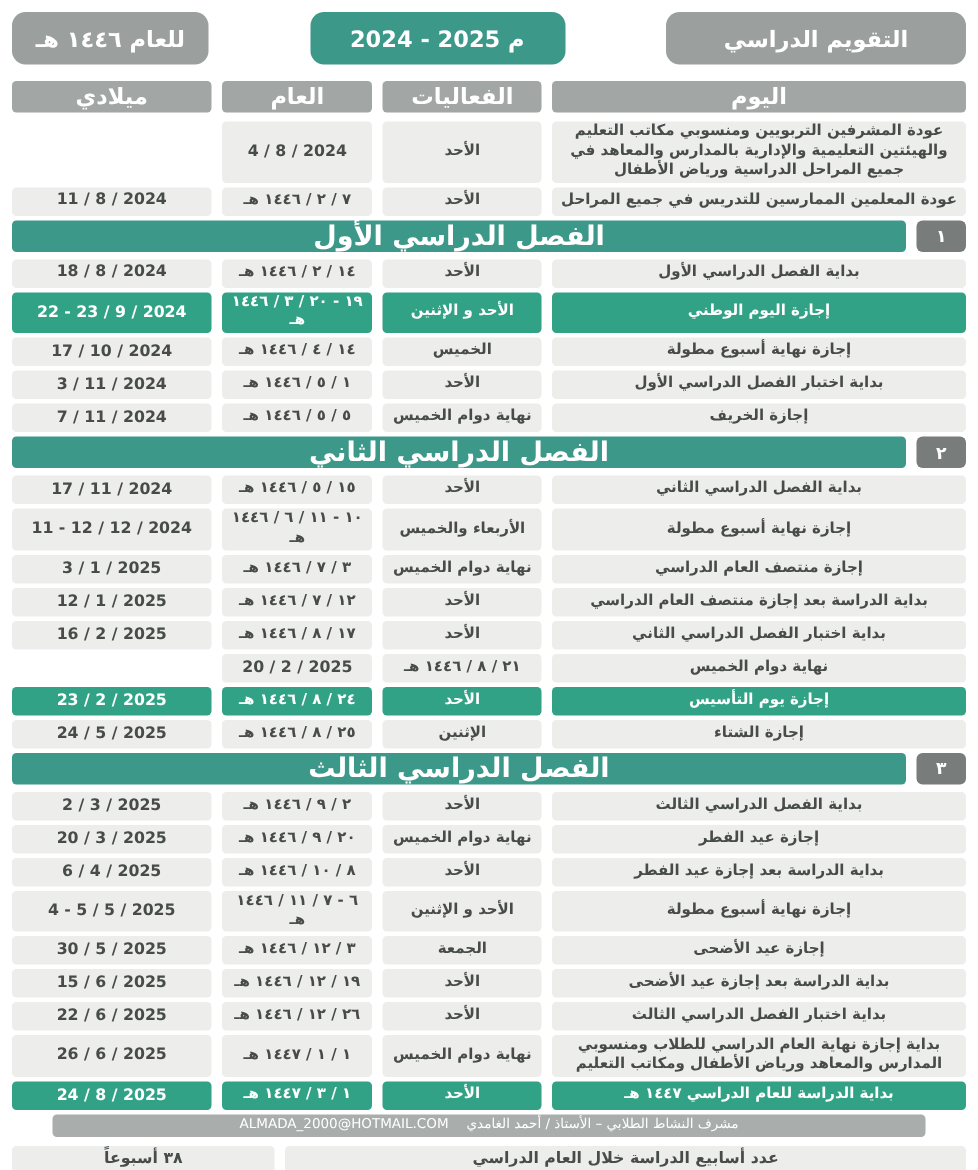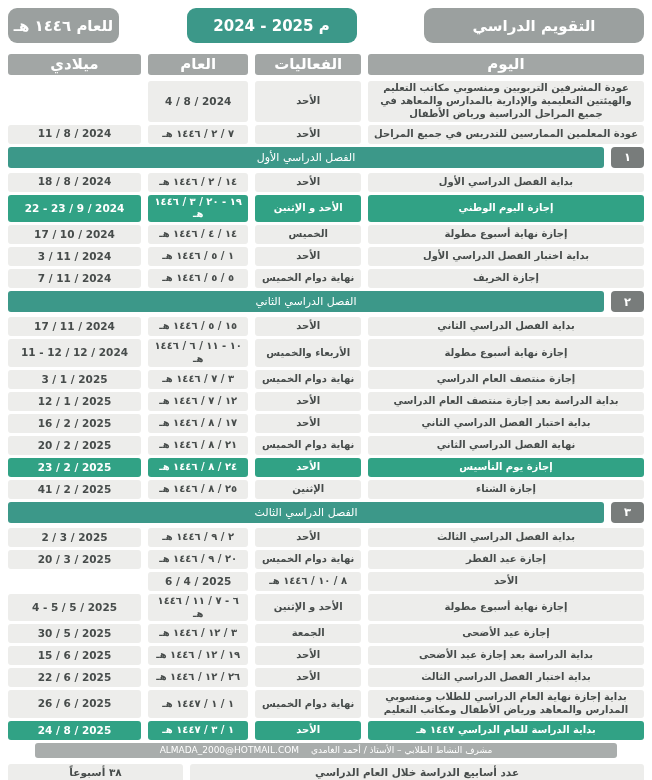--- a/index.html
+++ b/index.html
@@ -3,36 +3,36 @@
 <meta charset="utf-8">
 <style>
   html,body{margin:0;padding:0;background:#fff;}
   body{width:652px;height:780px;font-family:"DejaVu Sans",sans-serif;}
   .page{width:652px;height:780px;box-sizing:border-box;padding:8px 8px 0;direction:rtl;overflow:hidden;background:#fff;}
 
   .top{display:flex;justify-content:space-between;align-items:center;margin-bottom:11px;}
   .pill{height:35px;border-radius:9px;display:flex;align-items:center;justify-content:center;color:#fff;font-weight:700;font-size:15px;}
   .pill.teal{background:var(--teal);}
   .pill.gray{background:var(--gray-pill);}
-  .w-title{width:220px}.w-year{width:170px}.w-hijri{width:111px}
+  .w-title{width:200px}.w-year{width:170px}.w-hijri{width:131px}
 
   .grid{display:grid;grid-template-columns:272fr 104fr 99fr 131fr;column-gap:7px;margin-bottom:3px;}
   .cell{background:var(--cell-bg);border-radius:3px;display:flex;align-items:center;justify-content:center;
         min-height:17px;padding:1px 5px;font-size:10px;font-weight:600;color:var(--text);
         text-align:center;line-height:1.28;}
   .cell.greg{font-size:10.5px;}
   .colhead{margin-bottom:6px;}
   .colhead .cell{background:var(--gray-header);color:#fff;min-height:18px;font-size:15px;}
   .row.hl .cell{background:var(--green);color:#fff;}
 
   .section{display:flex;gap:7px;margin:3px 0 5px;}
   .badge{width:33px;height:21px;background:var(--gray-badge);color:#fff;border-radius:4px;
          display:flex;align-items:center;justify-content:center;font-size:11.5px;font-weight:700;}
   .bar{flex:1;height:21px;background:var(--teal);color:#fff;border-radius:3px;
-       display:flex;align-items:center;justify-content:center;font-weight:400;font-size:11px;}
+       display:flex;align-items:center;justify-content:center;font-weight:700;font-size:18px;}
 
   .credit{height:15px;background:var(--gray-credit);border-radius:3px;margin:2px 27px 6px;
           display:flex;align-items:center;justify-content:center;gap:12px;color:#fff;font-size:9px;}
 
   .sgrid{grid-template-columns:451fr 174fr;}
   .srow .cell{min-height:16px;font-size:10.5px;}
 </style>
 </head>
 <body>
 
@@ -125,54 +125,54 @@
         <div class="cell hijri">١٢ / ٧ / ١٤٤٦ هـ</div>
         <div class="cell greg" dir="ltr">12 / 1 / 2025</div>
       </div>
       <div class="grid row">
         <div class="cell event">بداية اختبار الفصل الدراسي الثاني</div>
         <div class="cell day">الأحد</div>
         <div class="cell hijri">١٧ / ٨ / ١٤٤٦ هـ</div>
         <div class="cell greg" dir="ltr">16 / 2 / 2025</div>
       </div>
       <div class="grid row">
-        <div class="cell event">نهاية الفصل الدراسي الثاني</div>
         <div class="cell day">نهاية دوام الخميس</div>
         <div class="cell hijri">٢١ / ٨ / ١٤٤٦ هـ</div>
         <div class="cell greg" dir="ltr">20 / 2 / 2025</div>
       </div>
       <div class="grid row hl">
         <div class="cell event">إجازة يوم التأسيس</div>
         <div class="cell day">الأحد</div>
         <div class="cell hijri">٢٤ / ٨ / ١٤٤٦ هـ</div>
         <div class="cell greg" dir="ltr">23 / 2 / 2025</div>
       </div>
       <div class="grid row">
         <div class="cell event">إجازة الشتاء</div>
         <div class="cell day">الإثنين</div>
         <div class="cell hijri">٢٥ / ٨ / ١٤٤٦ هـ</div>
-        <div class="cell greg" dir="ltr">41 / 2 / 2025</div>
+        <div class="cell greg" dir="ltr">24 / 5 / 2025</div>
       </div>
       <div class="section">
         <div class="badge">٣</div>
         <div class="bar">الفصل الدراسي الثالث</div>
       </div>
       <div class="grid row">
         <div class="cell event">بداية الفصل الدراسي الثالث</div>
         <div class="cell day">الأحد</div>
         <div class="cell hijri">٢ / ٩ / ١٤٤٦ هـ</div>
         <div class="cell greg" dir="ltr">2 / 3 / 2025</div>
       </div>
       <div class="grid row">
         <div class="cell event">إجازة عيد الفطر</div>
         <div class="cell day">نهاية دوام الخميس</div>
         <div class="cell hijri">٢٠ / ٩ / ١٤٤٦ هـ</div>
         <div class="cell greg" dir="ltr">20 / 3 / 2025</div>
       </div>
       <div class="grid row">
+        <div class="cell event">بداية الدراسة بعد إجازة عيد الفطر</div>
         <div class="cell day">الأحد</div>
         <div class="cell hijri">٨ / ١٠ / ١٤٤٦ هـ</div>
         <div class="cell greg" dir="ltr">6 / 4 / 2025</div>
       </div>
       <div class="grid row">
         <div class="cell event">إجازة نهاية أسبوع مطولة</div>
         <div class="cell day">الأحد و الإثنين</div>
         <div class="cell hijri">٦ - ٧ / ١١ / ١٤٤٦ هـ</div>
         <div class="cell greg" dir="ltr">4 - 5 / 5 / 2025</div>
       </div>

